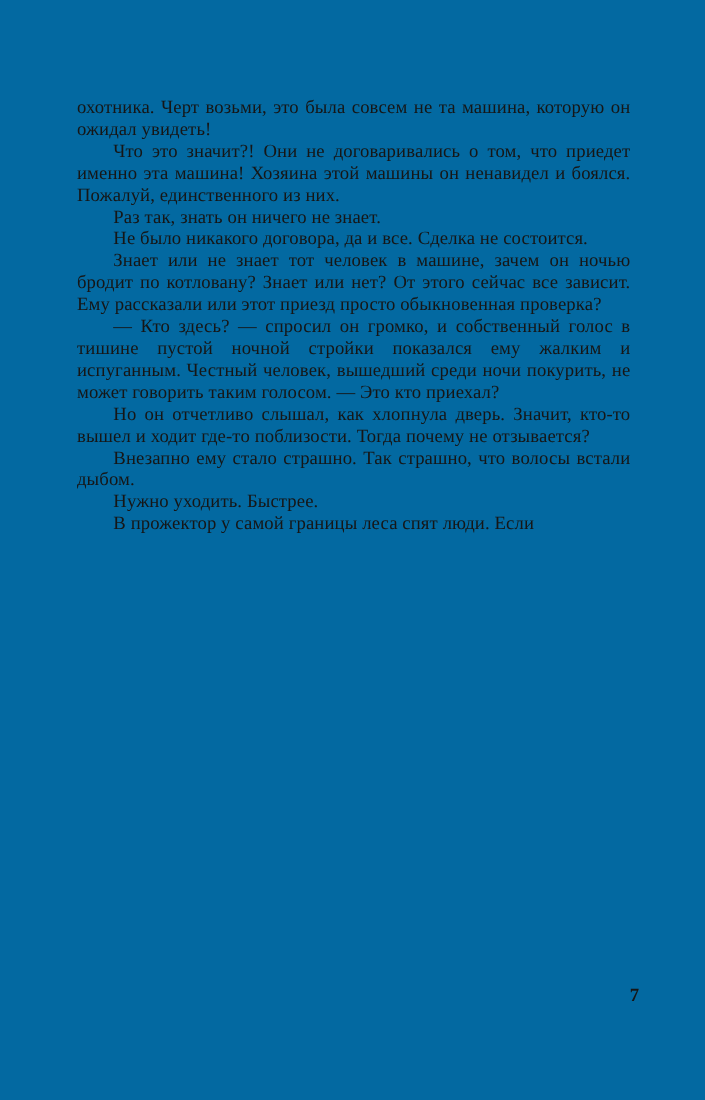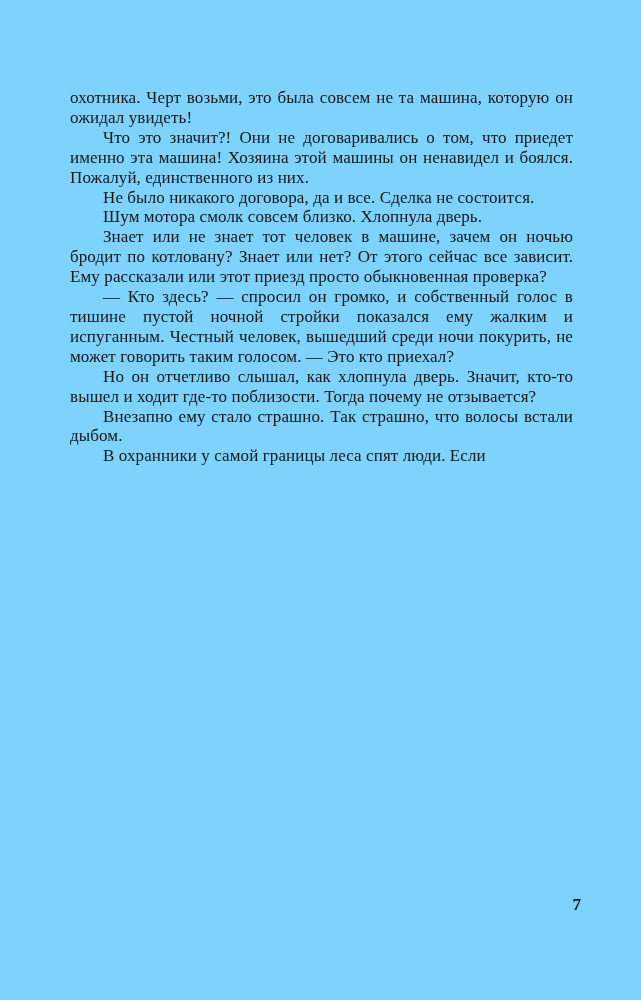--- a/index.html
+++ b/index.html
@@ -8,21 +8,21 @@
     height: 1000px;
     background: #ffffff;
     font-family: "Liberation Serif", "DejaVu Serif", serif;
     color: #161616;
     position: relative;
     overflow: hidden;
   }
   .page {
     position: absolute;
     inset: 0;
-    background: #7dd3fc;
+    background: #0369a1;
   }
   .text-block {
     position: absolute;
     left: 70px;
     top: 88px;
     width: 503px;
     font-size: 17px;
     line-height: 19.9px;
     text-align: justify;
     letter-spacing: 0.1px;
@@ -45,22 +45,23 @@
     color: #161616;
   }
 </style>
 </head>
 <body>
 
 <div class="page">
   <div class="text-block" id="paragraphs">
       <p class="para">охотника. Черт возьми, это была совсем не та машина, которую он ожидал увидеть!</p>
       <p class="para indent">Что это значит?! Они не договаривались о том, что приедет именно эта машина! Хозяина этой машины он ненавидел и боялся. Пожалуй, единственного из них.</p>
+      <p class="para indent">Раз так, знать он ничего не знает.</p>
       <p class="para indent">Не было никакого договора, да и все. Сделка не состоится.</p>
-      <p class="para indent">Шум мотора смолк совсем близко. Хлопнула дверь.</p>
       <p class="para indent">Знает или не знает тот человек в машине, зачем он ночью бродит по котловану? Знает или нет? От этого сейчас все зависит. Ему рассказали или этот приезд просто обыкновенная проверка?</p>
       <p class="para indent">— Кто здесь? — спросил он громко, и собственный голос в тишине пустой ночной стройки показался ему жалким и испуганным. Честный человек, вышедший среди ночи покурить, не может говорить таким голосом. — Это кто приехал?</p>
       <p class="para indent">Но он отчетливо слышал, как хлопнула дверь. Значит, кто-то вышел и ходит где-то поблизости. Тогда почему не отзывается?</p>
       <p class="para indent">Внезапно ему стало страшно. Так страшно, что волосы встали дыбом.</p>
-      <p class="para indent">В охранники у самой границы леса спят люди. Если</p>
+      <p class="para indent">Нужно уходить. Быстрее.</p>
+      <p class="para indent">В прожектор у самой границы леса спят люди. Если</p>
     </div>
   <div class="page-number">7</div>
 </div>
 
 </body></html>

